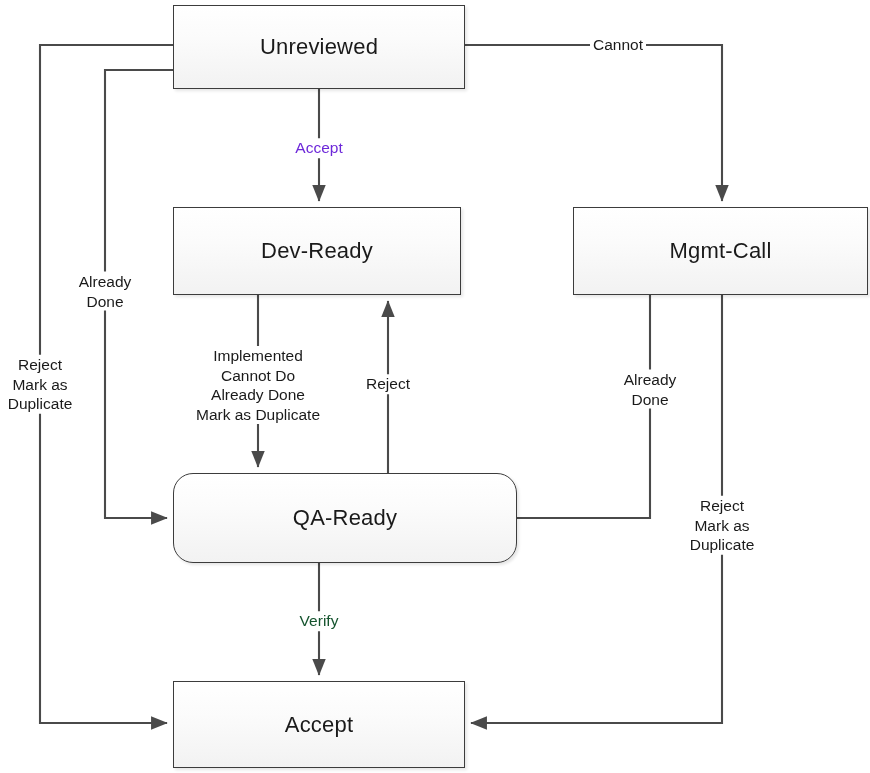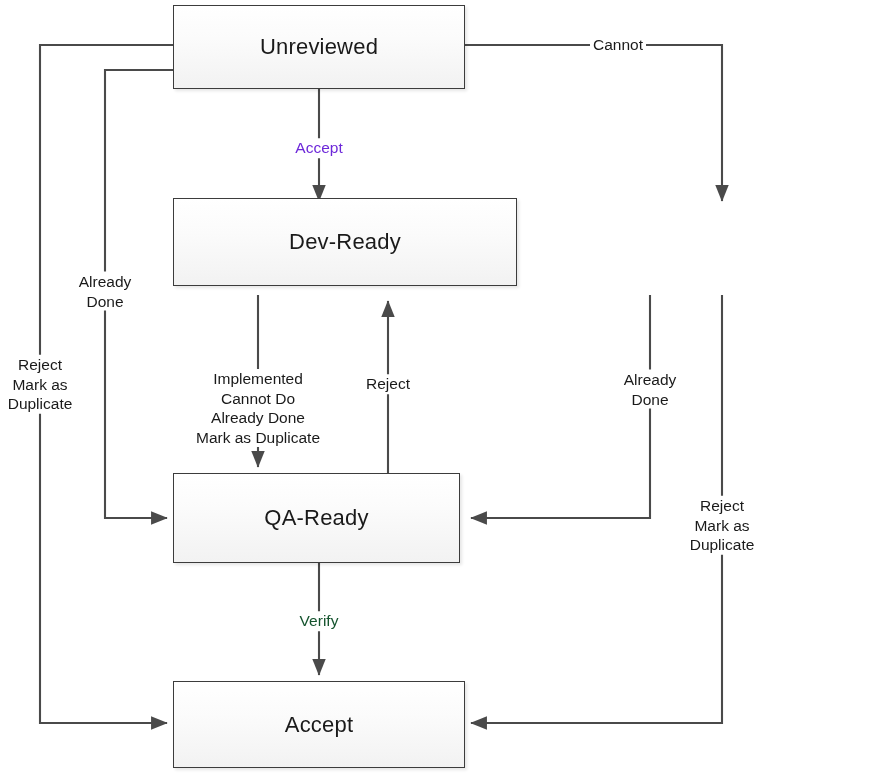--- a/index.html
+++ b/index.html
@@ -82,41 +82,44 @@
       <path d="M650,295 L650,518 L471,518" marker-end="url(#arrowhead)" stroke="#4a4a4a"></path>
 
       <path d="M722,295 L722,723 L471,723" marker-end="url(#arrowhead)" stroke="#4a4a4a"></path>
     </g>
   </svg>
 
   <div class="node" id="node-unreviewed" style="left: 173px; top: 5px; width: 292px; height: 84px; border-color: rgb(60, 60, 60); background: linear-gradient(rgb(255, 255, 255) 0%, rgb(251, 251, 251) 40%, rgb(242, 242, 242) 100%);">
     <span class="node-label" style="color: rgb(26, 26, 26);">Unreviewed</span>
   </div>
 
-  <div class="node" id="node-dev-ready" style="left: 173px; top: 198px; width: 344px; height: 88px; border-color: rgb(60, 60, 60); background: linear-gradient(rgb(255, 255, 255) 0%, rgb(251, 251, 251) 40%, rgb(242, 242, 242) 100%);">
+  <div class="node" id="node-dev-ready" style="left: 173px; top: 207px; width: 288px; height: 88px; border-color: rgb(60, 60, 60); background: linear-gradient(rgb(255, 255, 255) 0%, rgb(251, 251, 251) 40%, rgb(242, 242, 242) 100%);">
     <span class="node-label" style="color: rgb(26, 26, 26);">Dev-Ready</span>
   </div>
 
+  <div class="node" id="node-mgmt-call" style="left: 573px; top: 207px; width: 295px; height: 88px; border-color: rgb(60, 60, 60); background: linear-gradient(rgb(255, 255, 255) 0%, rgb(251, 251, 251) 40%, rgb(242, 242, 242) 100%);">
+    <span class="node-label" style="color: rgb(26, 26, 26);">Mgmt-Call</span>
+  </div>
 
-  <div class="node" id="node-qa-ready" style="left: 173px; top: 473px; width: 287px; height: 90px; border-color: rgb(60, 60, 60); background: linear-gradient(rgb(255, 255, 255) 0%, rgb(251, 251, 251) 40%, rgb(242, 242, 242) 100%);">
+  <div class="node" id="node-qa-ready" style="left: 173px; top: 473px; width: 344px; height: 90px; border-color: rgb(60, 60, 60); background: linear-gradient(rgb(255, 255, 255) 0%, rgb(251, 251, 251) 40%, rgb(242, 242, 242) 100%); border-radius: 20px;">
     <span class="node-label" style="color: rgb(26, 26, 26);">QA-Ready</span>
   </div>
 
   <div class="node" id="node-closed" style="left: 173px; top: 681px; width: 292px; height: 87px; border-color: rgb(60, 60, 60); background: linear-gradient(rgb(255, 255, 255) 0%, rgb(251, 251, 251) 40%, rgb(242, 242, 242) 100%);">
     <span class="node-label" style="color: rgb(26, 26, 26);">Accept</span>
   </div>
 
   <div class="edge-label el-center" id="lbl-accept" style="left: 319px; top: 148px; color: #6d28d9;">Accept</div>
   <div class="edge-label el-center" id="lbl-maybe" style="left: 618px; top: 45px; color: rgb(26, 26, 26);">Cannot</div>
   <div class="edge-label el-center" id="lbl-unreviewed-closed" style="left: 40px; top: 384px; color: rgb(26, 26, 26);">Reject
 Mark as
 Duplicate</div>
   <div class="edge-label el-center" id="lbl-unreviewed-qa" style="left: 105px; top: 291px; color: rgb(26, 26, 26);">Already
 Done</div>
-  <div class="edge-label el-center" id="lbl-dev-qa" style="left: 258px; top: 385px; color: rgb(26, 26, 26); margin-top: 23px;">Implemented
+  <div class="edge-label el-center" id="lbl-dev-qa" style="left: 258px; top: 385px; color: rgb(26, 26, 26);">Implemented
 Cannot Do
 Already Done
 Mark as Duplicate</div>
   <div class="edge-label el-center" id="lbl-qa-dev" style="left: 388px; top: 384px; color: rgb(26, 26, 26);">Reject</div>
   <div class="edge-label el-center" id="lbl-qa-closed" style="left: 319px; top: 621px; color: #14532d;">Verify</div>
   <div class="edge-label el-center" id="lbl-mgmt-qa" style="left: 650px; top: 389px; color: rgb(26, 26, 26);">Already
 Done</div>
   <div class="edge-label el-center" id="lbl-mgmt-closed" style="left: 722px; top: 525px; color: rgb(26, 26, 26);">Reject
 Mark as
 Duplicate</div>

